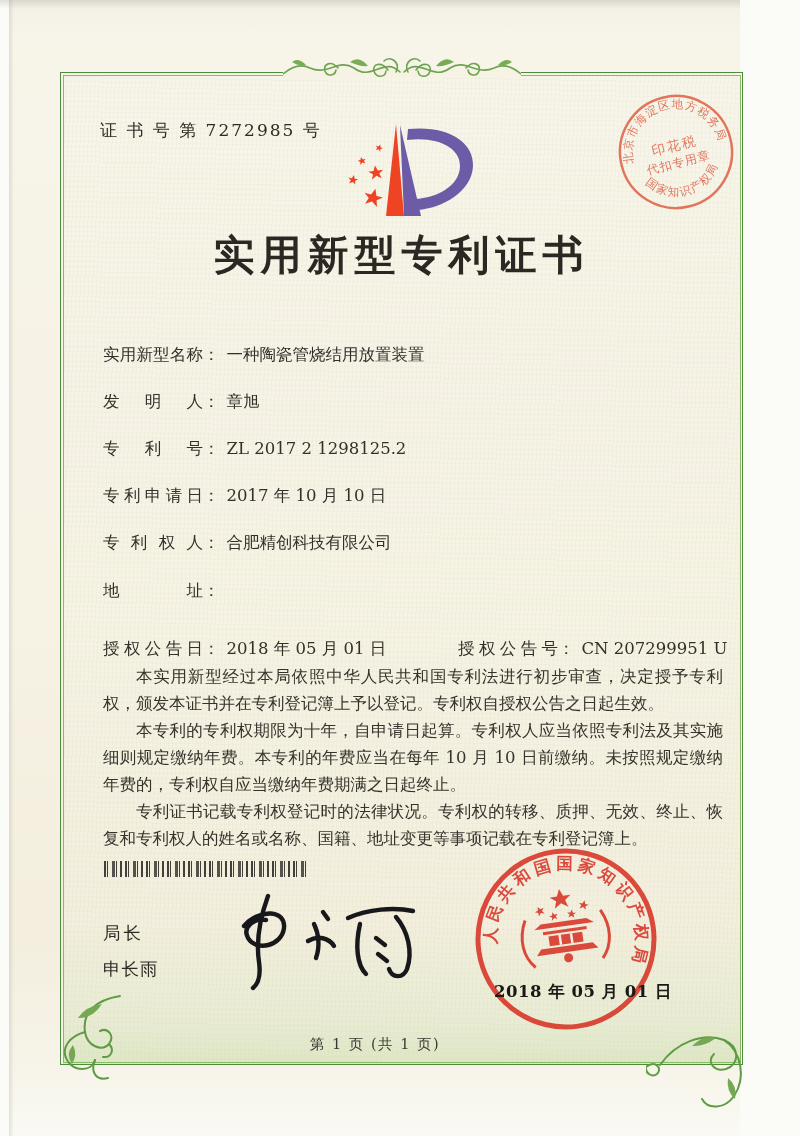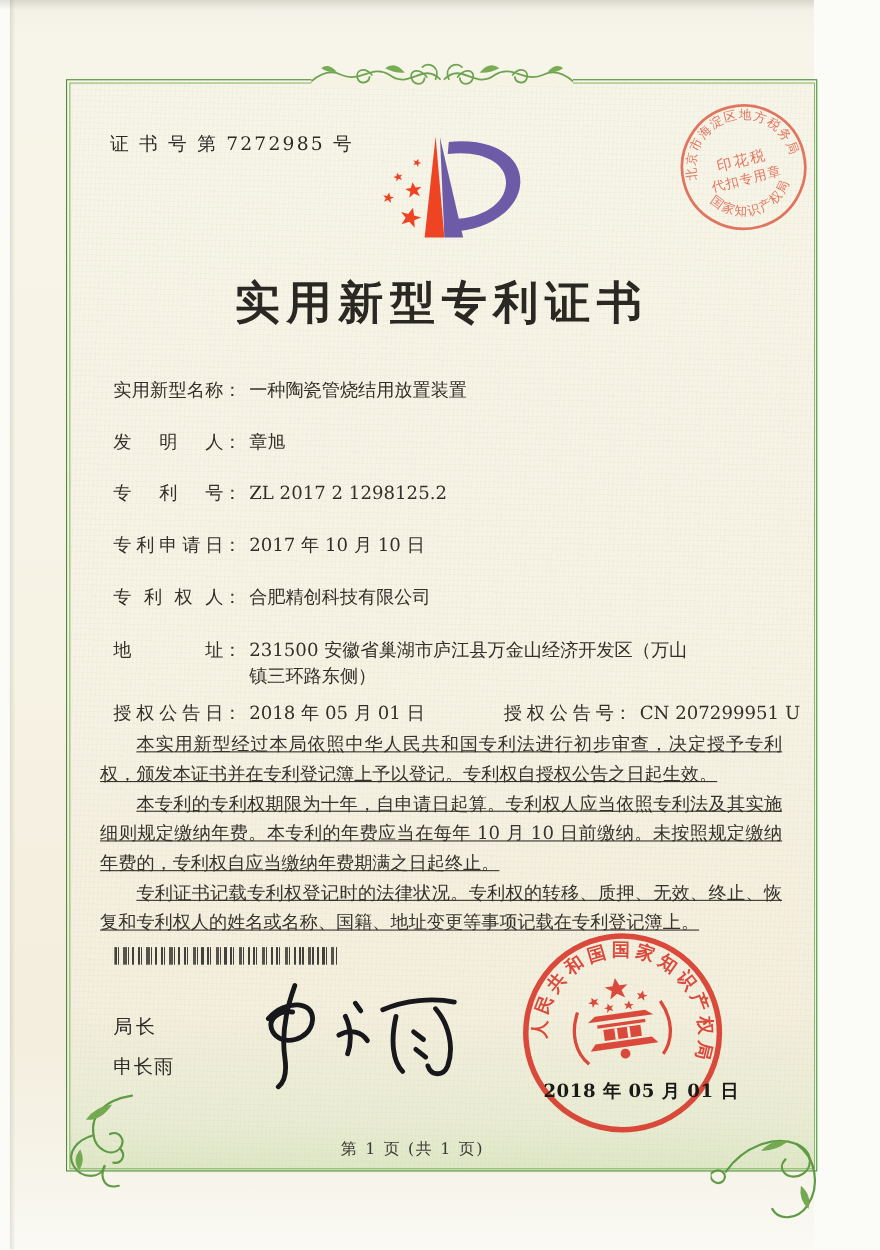--- a/index.html
+++ b/index.html
@@ -36,34 +36,34 @@
   .bg-green-bottom{
     position:absolute;left:63px;top:925px;width:677px;height:139px;
     background:linear-gradient(180deg,rgba(190,215,150,0) 0%,rgba(188,213,148,0.22) 70%,rgba(183,210,140,0.38) 100%);
     pointer-events:none;
   }
 
   .abs{position:absolute;}
   .cert-no{left:100px;top:119px;font-size:17px;letter-spacing:2px;color:#2e2b26;}
   .title{
     left:60px;top:228px;width:683px;text-align:center;
-    font-size:41px;font-weight:bold;letter-spacing:6px;color:#2b2823;margin-top:20px;
+    font-size:41px;font-weight:bold;letter-spacing:6px;color:#2b2823;
   }
 
   .frow{position:absolute;left:103px;display:flex;align-items:flex-start;
         font-size:16.5px;line-height:24px;color:#33302a;}
   .flabel{display:inline-block;width:100px;text-align:justify;text-align-last:justify;flex:none;}
   .fcolon{flex:none;}
   .fvalue{margin-left:7px;flex:none;}
   .fvalue.wrap{max-width:414px;white-space:normal;}
   .frow2{position:absolute;display:flex;align-items:flex-start;
         font-size:16.5px;line-height:24px;color:#33302a;}
 
-  .paras{left:91px;top:663px;width:620px;font-size:16.5px;line-height:27px;
-         text-align:justify;color:#36332c;text-decoration:underline;}
+  .paras{left:103px;top:663px;width:620px;font-size:16.5px;line-height:27px;
+         text-align:justify;color:#36332c;}
   .paras p{margin:0;text-indent:2em;}
 
   .barcode{
     left:104px;top:861px;width:205px;height:16px;
     background:repeating-linear-gradient(90deg,
       #24221f 0 2px,transparent 2px 3px,#24221f 3px 4px,transparent 4px 8px,
       #3b3834 8px 11px,transparent 11px 12px,#24221f 12px 13px,transparent 13px 16px,
       #24221f 16px 18px,transparent 18px 21px);
     opacity:.85;
   }
@@ -192,21 +192,20 @@
     <span class="fvalue">2017 年 10 月 10 日</span>
   </div>
   <div class="frow" style="top:531px">
     <span class="flabel">专利权人</span>
       <span class="fcolon">：</span>
     <span class="fvalue">合肥精创科技有限公司</span>
   </div>
   <div class="frow" style="top:579px">
     <span class="flabel">地址</span>
       <span class="fcolon">：</span>
-    <span class="fvalue wrap">231500 安徽省巢湖市庐江县万金山经济开发区（万山镇三环路东侧）</span>
   </div>
 
   <div class="frow2" style="left:103px;top:637px">
     <span class="flabel">授权公告日</span>
       <span class="fcolon">：</span>
     <span class="fvalue">2018 年 05 月 01 日</span>
   </div>
   <div class="frow2" style="left:458px;top:637px">
     <span class="flabel">授权公告号</span>
       <span class="fcolon">：</span>

